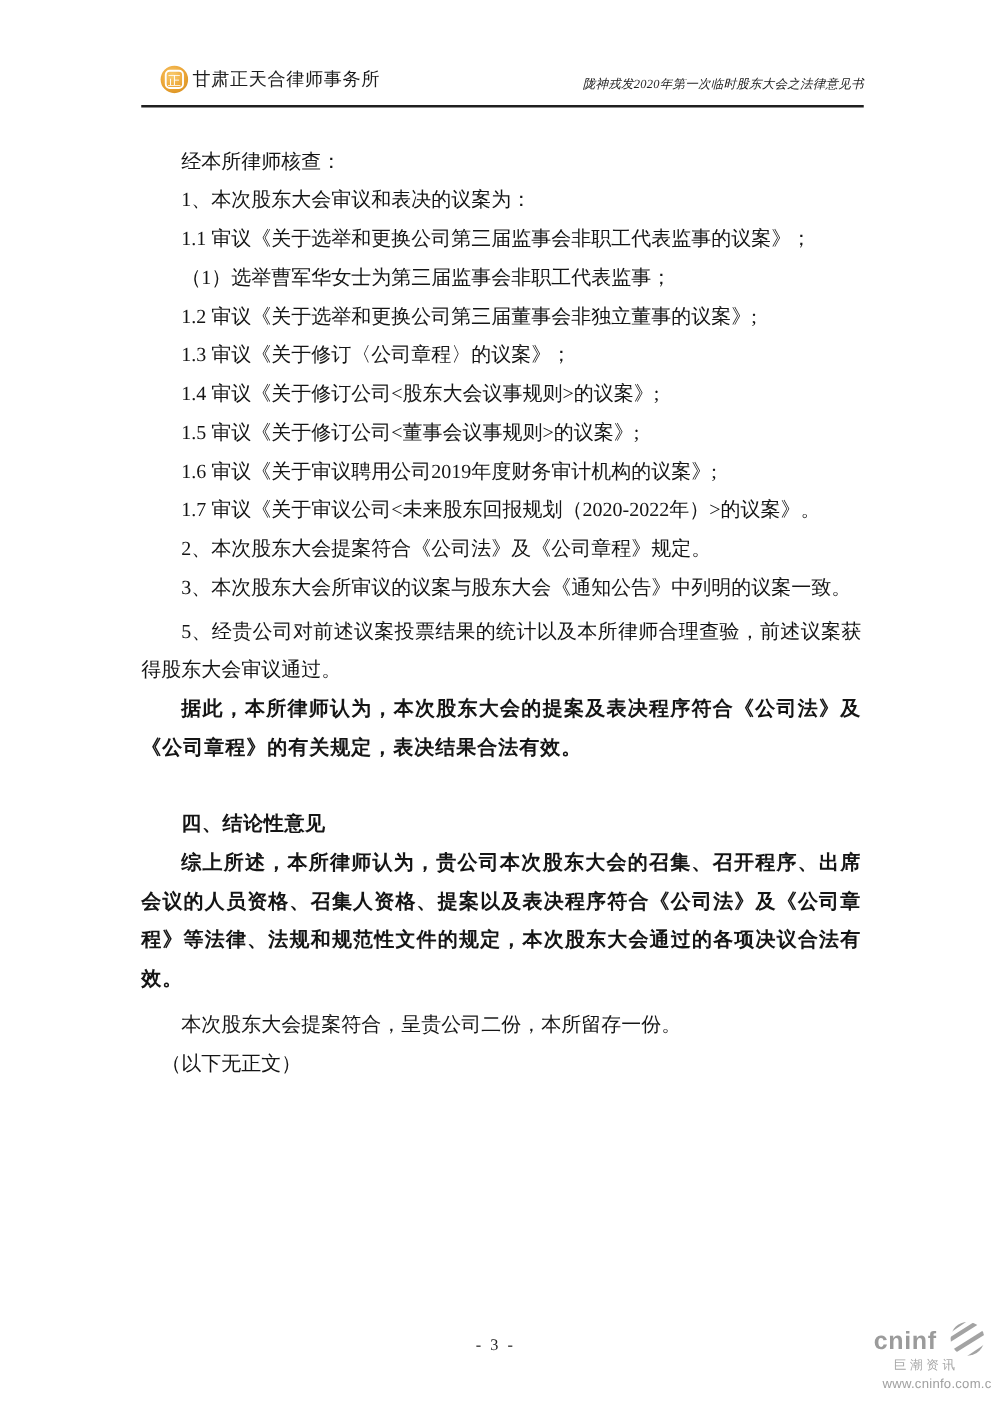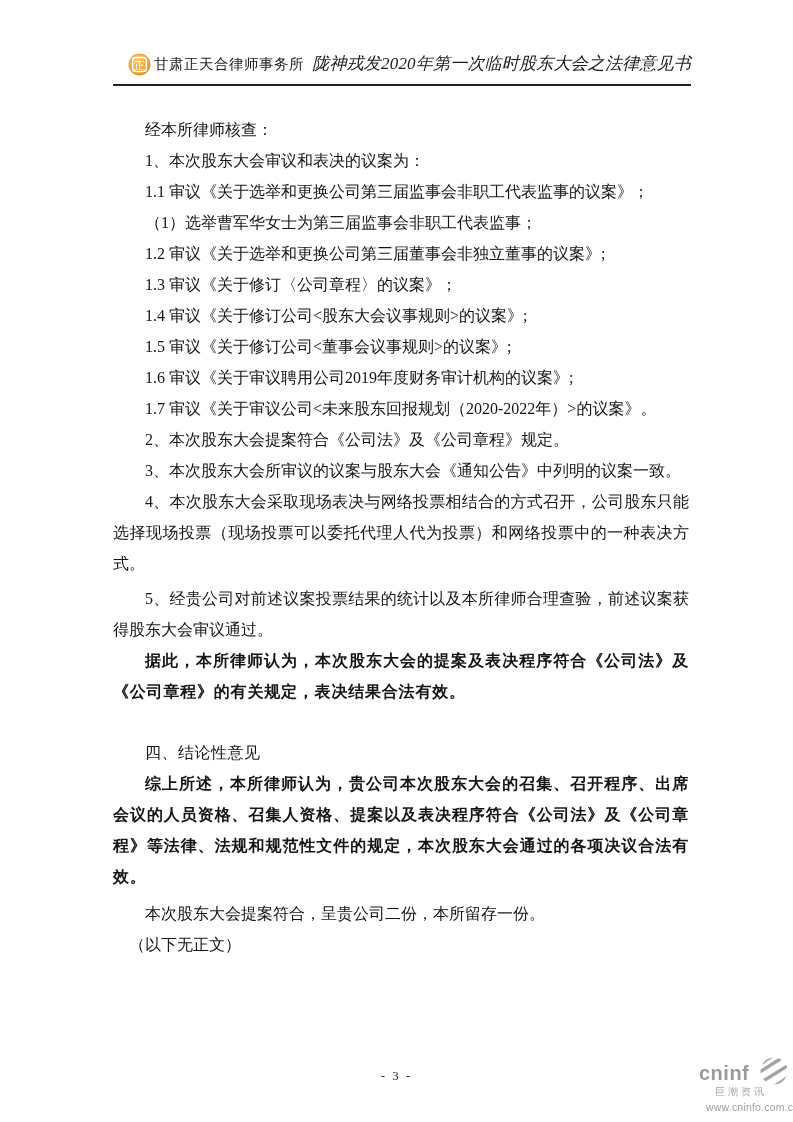--- a/index.html
+++ b/index.html
@@ -8,31 +8,31 @@
     overflow:hidden; font-family:"Liberation Serif","DejaVu Serif",serif;
     color:#151515;
   }
   
   .header {
     position:absolute; left:113px; top:52px; width:578px;
     display:flex; justify-content:space-between; align-items:flex-end;
   }
   .firm { display:flex; align-items:center; gap:3px; padding-left:15px; }
   .firm-name { font-size:14.5px; letter-spacing:0.5px; color:#1c1c1c; }
-  .doc-title { font-size:17px; font-style:italic; letter-spacing:0.2px; color:#1c1c1c; padding-bottom:1px; }
+  .doc-title { font-size:10px; font-style:italic; letter-spacing:0.2px; color:#1c1c1c; padding-bottom:1px; }
   .rule { position:absolute; left:113px; top:84px; width:578px; border-top:2px solid #1f1f1f; }
   .logo-wrap { width:23px; height:23px; display:inline-block; }
   
   .content { position:absolute; left:113px; top:114px; width:576px; }
   .content p {
     margin:0; font-size:16px; line-height:31px;
     text-align:justify; text-indent:2em; color:#151515;
   }
   .content p.b { font-weight:bold; letter-spacing:0.8px; }
-  .content p.h4 { font-weight:normal; margin-top:30px; text-align:left; letter-spacing:0.5px; }
+  .content p.h4 { font-weight:bold; margin-top:30px; text-align:left; letter-spacing:0.5px; }
   .content p.sp4 { margin-top:4px; }
   .content p.sp6 { margin-top:6px; }
   .content p.ind1 { text-indent:1em; }
   
   .pageno {
     position:absolute; left:0; top:1068px; width:100%;
     text-align:center; font-size:13px; letter-spacing:2px; color:#222;
   }
   .brand {
     position:absolute; right:2px; top:1056px; width:104px; height:58px;
@@ -80,21 +80,20 @@
     <p>1.1 审议《关于选举和更换公司第三届监事会非职工代表监事的议案》；</p>
     <p>（1）选举曹军华女士为第三届监事会非职工代表监事；</p>
     <p>1.2 审议《关于选举和更换公司第三届董事会非独立董事的议案》;</p>
     <p>1.3 审议《关于修订〈公司章程〉的议案》；</p>
     <p>1.4 审议《关于修订公司&lt;股东大会议事规则&gt;的议案》;</p>
     <p>1.5 审议《关于修订公司&lt;董事会议事规则&gt;的议案》;</p>
     <p>1.6 审议《关于审议聘用公司2019年度财务审计机构的议案》;</p>
     <p>1.7 审议《关于审议公司&lt;未来股东回报规划（2020-2022年）&gt;的议案》。</p>
     <p>2、本次股东大会提案符合《公司法》及《公司章程》规定。</p>
     <p>3、本次股东大会所审议的议案与股东大会《通知公告》中列明的议案一致。</p>
-    <p>4、本次股东大会采取现场表决与网络投票相结合的方式召开，公司股东只能选择现场投票（现场投票可以委托代理人代为投票）和网络投票中的一种表决方式。</p>
     <p class="sp4">5、经贵公司对前述议案投票结果的统计以及本所律师合理查验，前述议案获得股东大会审议通过。</p>
     <p class="b">据此，本所律师认为，本次股东大会的提案及表决程序符合《公司法》及《公司章程》的有关规定，表决结果合法有效。</p>
     <p class="h4">四、结论性意见</p>
     <p class="b">综上所述，本所律师认为，贵公司本次股东大会的召集、召开程序、出席会议的人员资格、召集人资格、提案以及表决程序符合《公司法》及《公司章程》等法律、法规和规范性文件的规定，本次股东大会通过的各项决议合法有效。</p>
     <p class="sp6">本次股东大会提案符合，呈贵公司二份，本所留存一份。</p>
     <p class="ind1">（以下无正文）</p>
   </div>
 
   <div class="pageno">- 3 -</div>
 

